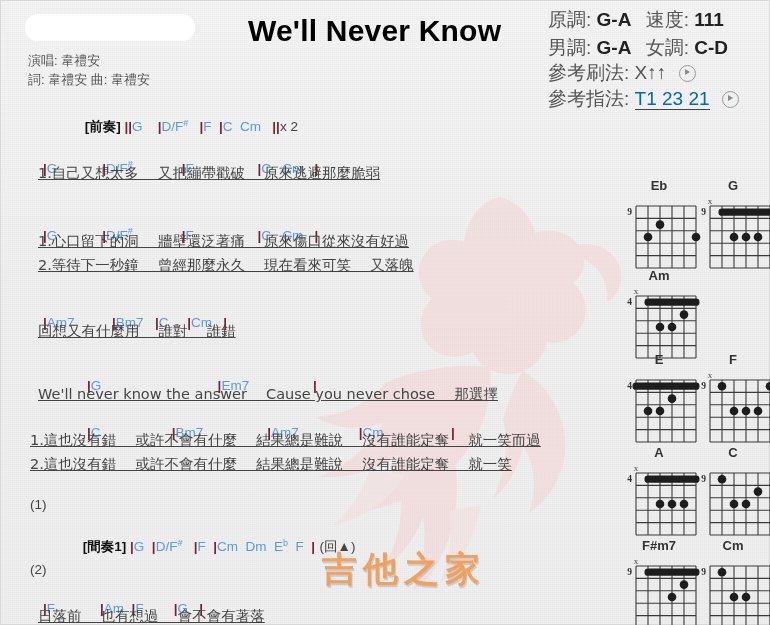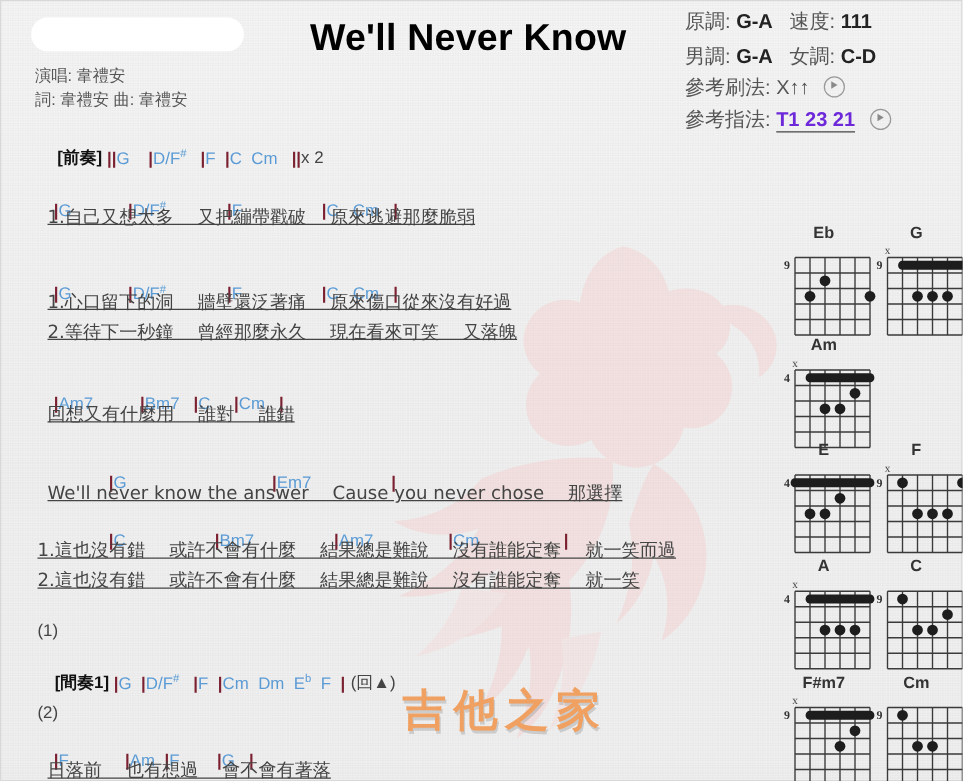--- a/index.html
+++ b/index.html
@@ -46,46 +46,46 @@
   }
   .title{
     position:absolute;left:248px;top:14px;
     font-size:30px;font-weight:bold;color:#000000;
     letter-spacing:.2px;white-space:nowrap;
   }
   .meta{position:absolute;left:28px;font-size:13px;color:#555;white-space:nowrap;}
   .meta.l1{top:52px;}
   .meta.l2{top:71px;}
 
-  .info{position:absolute;left:548px;font-size:16px;color:#555;white-space:nowrap;}
+  .info{position:absolute;left:548px;font-size:19px;color:#555;white-space:nowrap;}
   .info b{color:#222;font-weight:bold;}
   .info.r1{top:7px;}
   .info.r2{top:35px;}
   .info.r3{top:60px;}
   .info.r4{top:86px;}
   .info .sp{display:inline-block;width:9px;}
-  .uline{border-bottom:1.4px solid #444;color:#6d28d9;font-weight:bold;}
+  .uline{border-bottom:1.4px solid #444;color:#0369a1;font-weight:normal;}
   .pbtn{
     display:inline-block;width:15px;height:15px;border-radius:50%;
     border:1.4px solid #9a9a9a;position:relative;vertical-align:-3px;margin-left:7px;
   }
   .pbtn::after{
     content:"";position:absolute;left:5px;top:3.4px;
     border-left:5px solid #8a8a8a;border-top:3.6px solid transparent;border-bottom:3.6px solid transparent;
   }
 
   
   .sheet{position:absolute;left:0;top:0;width:600px;height:625px;}
   .row{position:absolute;white-space:pre;}
   .chordline{font-size:13.5px;color:#5b9bd5;letter-spacing:0;}
   .chordline .bar{color:#7b2030;font-weight:bold;}
   .chordline .cd{color:#5b9bd5;}
   .chordline sup{font-size:9px;vertical-align:super;}
   .lyricline{font-size:14.5px;color:#444;font-family:"DejaVu Sans",sans-serif;text-decoration:underline;}
-  .sec{font-size:13.5px;color:#111;font-weight:bold;}
+  .sec{font-size:13.5px;color:#111;font-weight:bold;margin-left:39px;}
   .num{font-size:13.5px;color:#444;}
   .plain{color:#333;}
 
   
   .diagrams{position:absolute;left:600px;top:0;width:170px;height:625px;}
   .dg{position:absolute;width:74px;}
   .dg .nm{
     text-align:center;font-size:13px;font-weight:bold;color:#333;
     margin-bottom:3px;height:15px;line-height:15px;
   }

